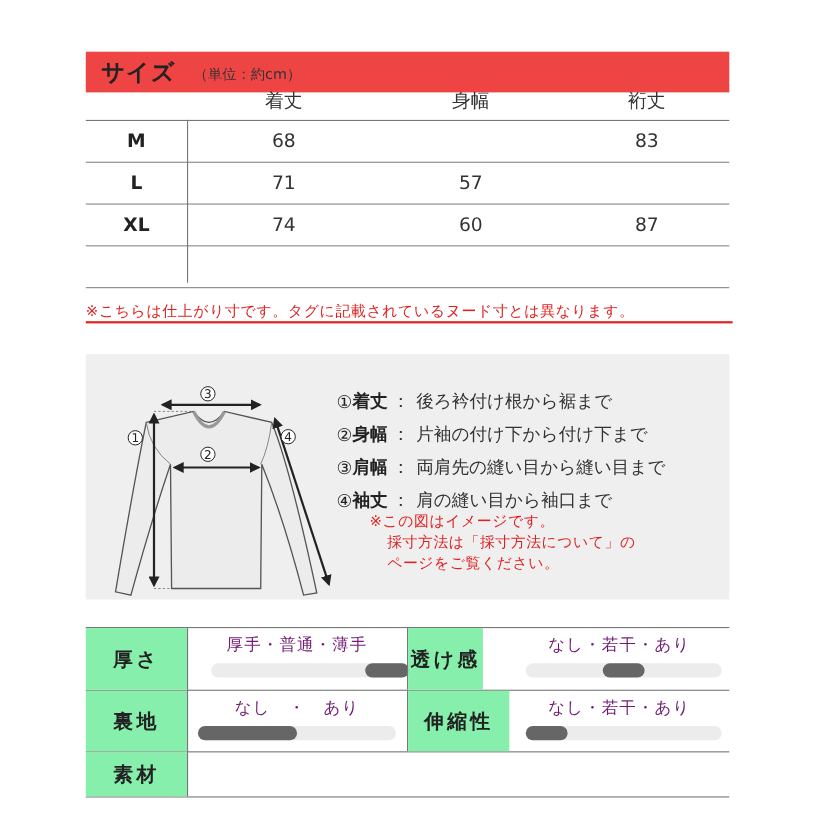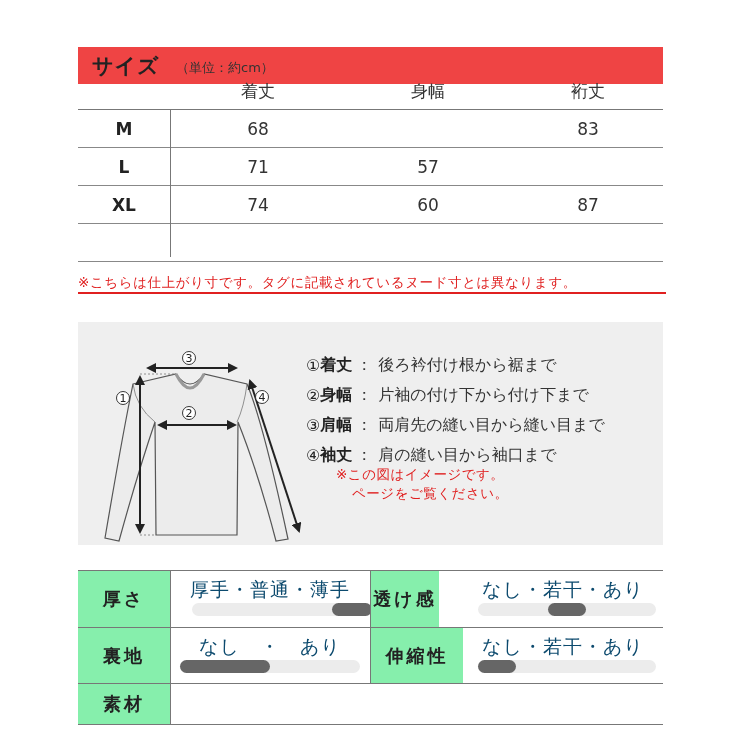--- a/index.html
+++ b/index.html
@@ -34,21 +34,21 @@
   .legend-colon { margin:0 6px 0 2px; }
   .diagram-note { position:absolute; left:258px; top:143px; font-size:13.5px; color:#e02020; line-height:19px; letter-spacing:0.5px; }
   .diagram-note .indent { padding-left:16px; }
 
   .attr-table { position:absolute; left:78px; top:570px; width:585px; height:153px;
                 border-top:1.5px solid #777; }
   .attr-row { position:absolute; left:0; width:585px; border-bottom:1.5px solid #777; }
   .attr-label { position:absolute; top:0; height:100%; background:#86efac; display:flex; align-items:center; justify-content:center;
                 font-size:18px; font-weight:bold; color:#222; letter-spacing:3px; }
   .attr-value { position:absolute; top:0; height:100%; }
-  .scale-text { position:absolute; top:6px; left:0; width:100%; text-align:center; font-size:19px; color:#0c4a6e; letter-spacing:1px; white-space:nowrap; }
+  .scale-text { position:absolute; top:6px; left:0; width:100%; text-align:center; font-size:15px; color:#701a75; letter-spacing:1px; white-space:nowrap; }
   .track { position:absolute; top:32px; height:13px; background:#ececec; border-radius:7px; }
   .knob { position:absolute; top:0; height:13px; background:#666; border-radius:7px; }
   .vsep { position:absolute; width:1px; background:#777; }
   .material-text { position:absolute; left:98px; top:0; height:100%; display:flex; align-items:center; font-size:12.5px; color:#333; white-space:nowrap; letter-spacing:0.3px; }
   .material-text span { margin-right:22px; }
 </style>
 </head>
 <body>
 
 <div class="header-bar">
@@ -148,20 +148,21 @@
     <div class="legend-row">
       <span class="legend-num">④</span>
       <span class="legend-key">袖丈</span>
       <span class="legend-colon">：</span>
       <span>肩の縫い目から袖口まで</span>
     </div>
   </div>
 
   <div class="diagram-note">
     <div>※この図はイメージです。</div>
+    <div class="indent">採寸方法は「採寸方法について」の</div>
     <div class="indent">ページをご覧ください。</div>
   </div>
 </div>
 
 <div class="attr-table">
 
   <div class="attr-row" style="top:0; height:56px;">
     <div class="attr-label" style="left:0; width:92px;">厚さ</div>
     <div class="attr-value" style="left:92px; width:200px;">
       <div class="scale-text">厚手・普通・薄手</div>

